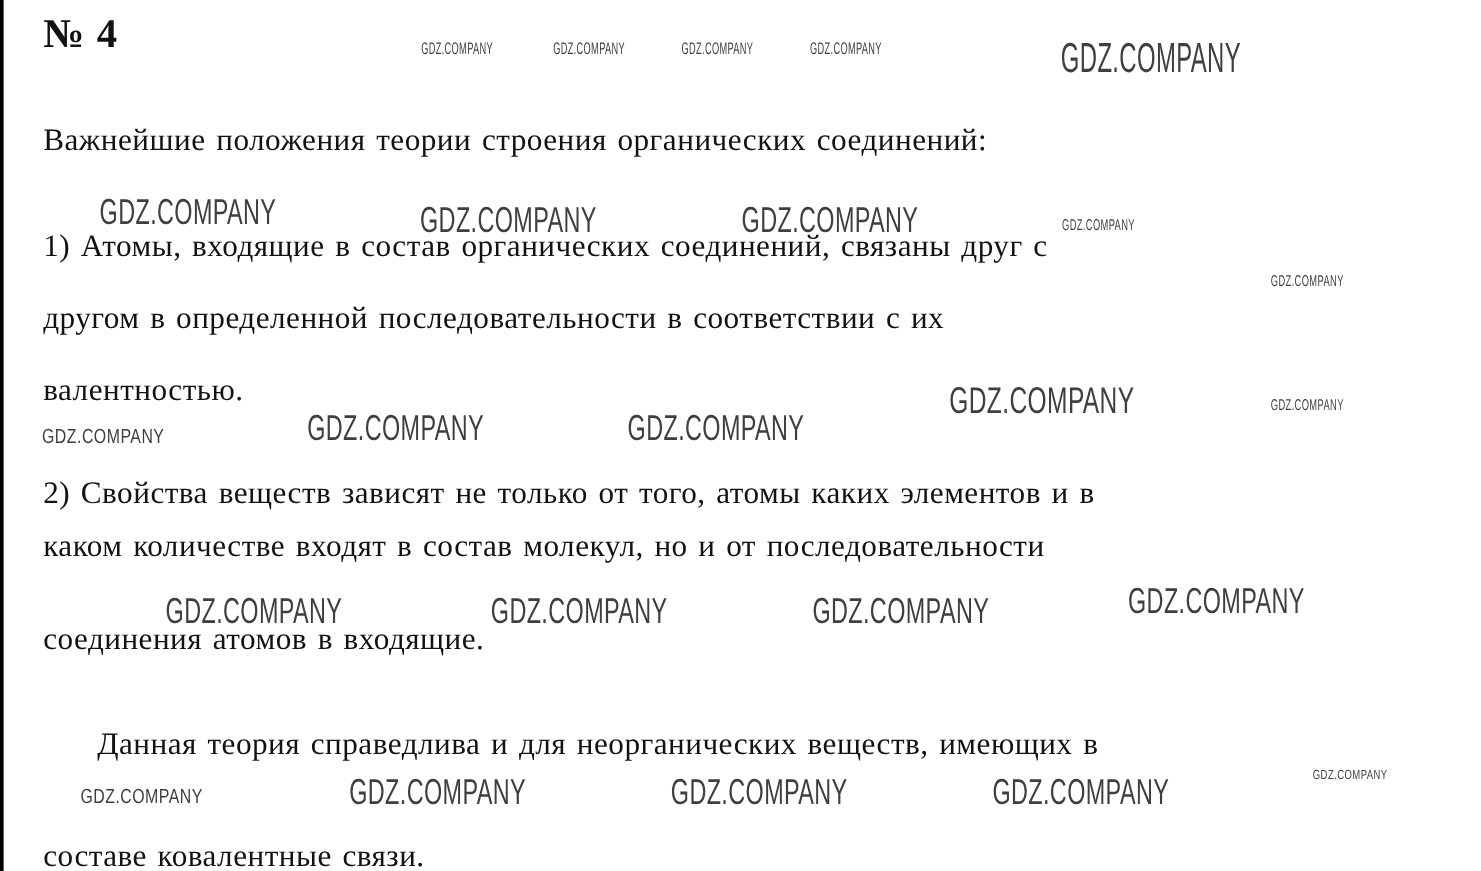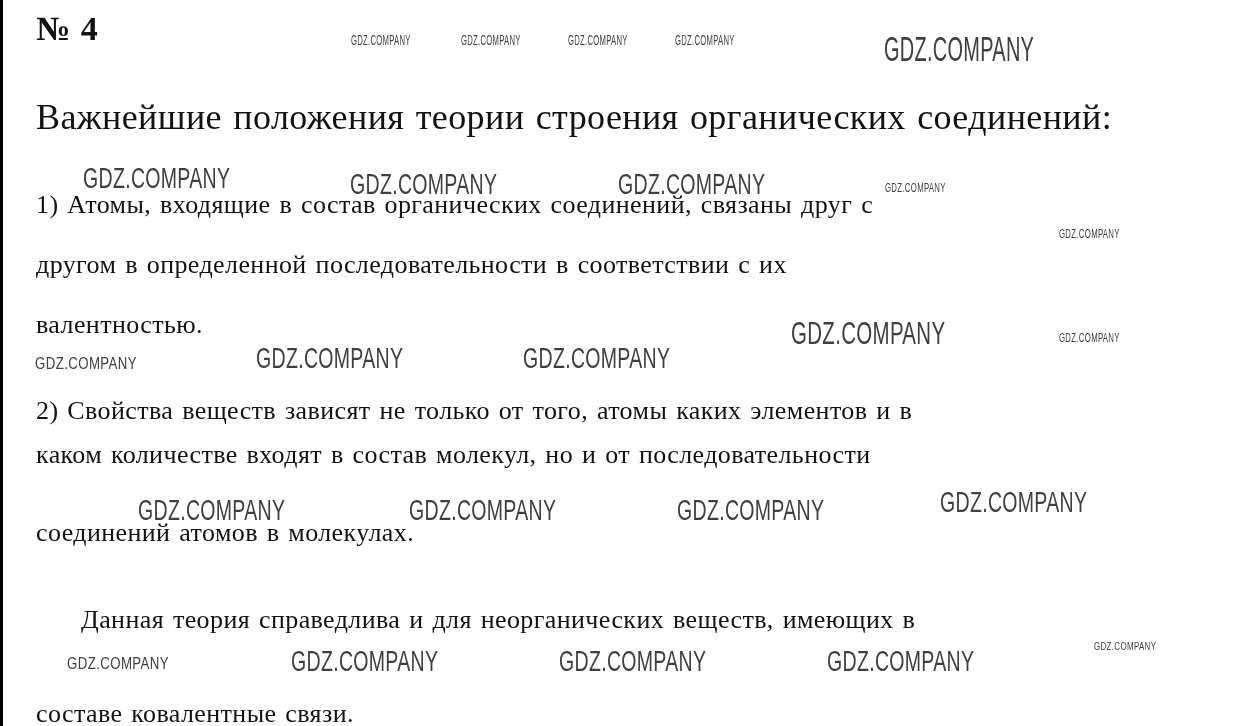--- a/index.html
+++ b/index.html
@@ -17,21 +17,21 @@
     background: var(--rule, #000000);
   }
   .doc-number {
     position: absolute; left: 36px; top: 10px;
     font-size: 34px; font-weight: bold;
     letter-spacing: 1px;
     white-space: nowrap;
   }
   .heading {
     position: absolute; left: 36px; top: 101px;
-    font-size: 36px; letter-spacing: 0.4px; word-spacing: 2px;
+    font-size: 26px; letter-spacing: 0.4px; word-spacing: 2px;
     white-space: nowrap; line-height: 32px;
   }
   .text-line {
     position: absolute; left: 36px;
     font-size: 26px; letter-spacing: 0.4px; word-spacing: 2px;
     white-space: nowrap; line-height: 32px;
   }
   .wm {
     position: absolute;
     font-family: "Liberation Sans", sans-serif;
@@ -49,21 +49,21 @@
 <div class="page">
   <div class="left-rule"></div>
   <div class="doc-number">№ 4</div>
   <div class="heading">Важнейшие положения теории строения органических соединений:</div>
   <div id="body-text">
       <div class="text-line" style="top: 189px;">1) Атомы, входящие в состав органических соединений, связаны друг с</div>
       <div class="text-line" style="top: 249px;">другом в определенной последовательности в соответствии с их</div>
       <div class="text-line" style="top: 309px; text-align: center;">валентностью.</div>
       <div class="text-line" style="top: 395px; text-align: right;">2) Свойства веществ зависят не только от того, атомы каких элементов и в</div>
       <div class="text-line" style="top: 439px;">каком количестве входят в состав молекул, но и от последовательности</div>
-      <div class="text-line" style="top: 517px;">соединений атомов в молекулах.</div>
+      <div class="text-line" style="top: 517px;">соединения атомов в входящие.</div>
       <div class="text-line" style="top: 604px; margin-left: 45px;">Данная теория справедлива и для неорганических веществ, имеющих в</div>
       <div class="text-line" style="top: 698px; text-align: right;">составе ковалентные связи.</div>
     </div>
   <div id="watermarks">
       <span class="wm" style="left: 351px; top: 33px; font-size: 14px; transform: scaleX(0.55);">GDZ.COMPANY</span>
       <span class="wm" style="left: 461px; top: 33px; font-size: 14px; transform: scaleX(0.55);">GDZ.COMPANY</span>
       <span class="wm" style="left: 568px; top: 33px; font-size: 14px; transform: scaleX(0.55);">GDZ.COMPANY</span>
       <span class="wm" style="left: 675px; top: 33px; font-size: 14px; transform: scaleX(0.55);">GDZ.COMPANY</span>
       <span class="wm" style="left: 884px; top: 31px; font-size: 35px; transform: scaleX(0.57);">GDZ.COMPANY</span>
       <span class="wm" style="left: 83px; top: 163px; font-size: 30px; transform: scaleX(0.65);">GDZ.COMPANY</span>

